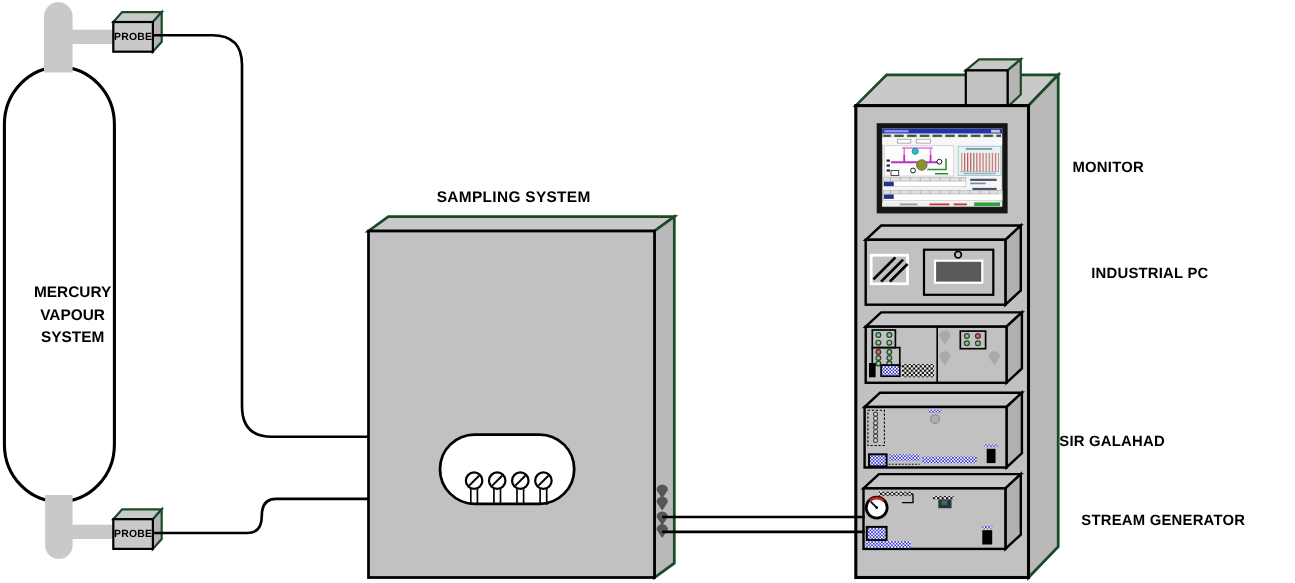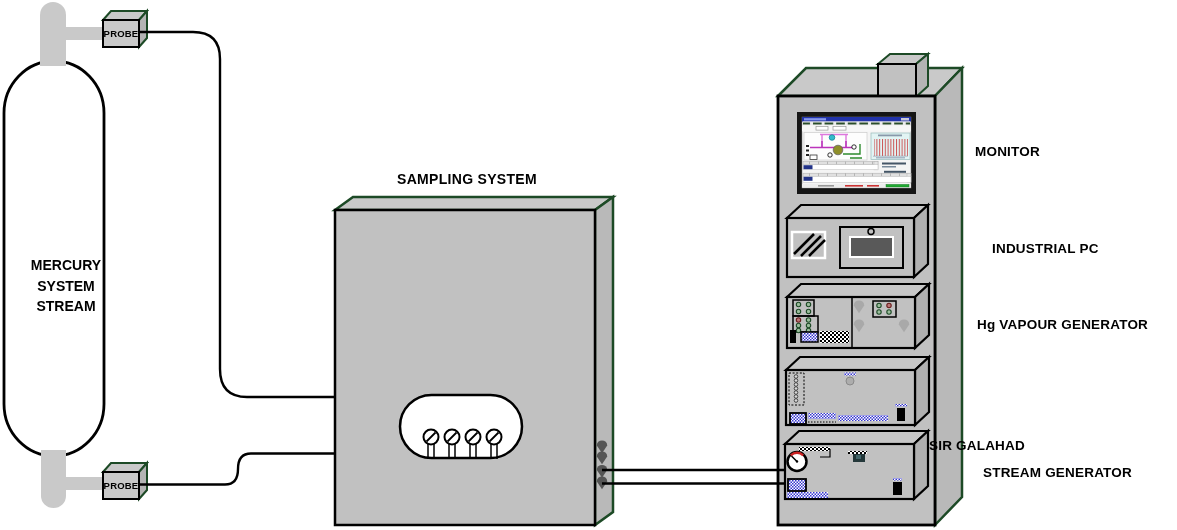--- a/index.html
+++ b/index.html
@@ -11,21 +11,21 @@
             line-height:20.5px;white-space:normal;margin-top:28px;}
   .lbl-sampling{left:338px;top:171px;width:258px;font-size:14px;letter-spacing:.3px;}
   .lbl-probe{position:absolute;width:36px;height:27px;display:flex;align-items:center;
              justify-content:center;font-size:9.5px;font-weight:bold;color:#000;letter-spacing:.2px;}
   #probe-top-label{left:103px;top:20px;}
   #probe-bottom-label{left:103px;top:472px;}
   .lbl-rack{font-size:13.5px;letter-spacing:.2px;}
   #monitor-label{left:975px;top:144px;}
   #industrial-pc-label{left:977px;top:241px;margin-left:15px;}
   #hg-vapour-label{left:977px;top:317px;}
-  #sir-galahad-label{left:929px;top:393px;margin-top:45px;}
+  #sir-galahad-label{left:963px;top:393px;}
   #stream-selection-label{left:983px;top:465px;}
 </style>
 </head>
 <body>
 
 <div class="canvas">
 
 <svg class="art" width="1177" height="530" viewBox="0 0 1177 530">
   <defs>
     <pattern id="bd" width="3" height="3" patternUnits="userSpaceOnUse">
@@ -279,28 +279,27 @@
       <rect x="893" y="482" width="9" height="13" fill="#000000"></rect>
     </g>
   </g>
 
   <line x1="602" y1="470" x2="786" y2="470" stroke="#000000" stroke-width="2.4"></line>
   <line x1="602" y1="483.5" x2="786" y2="483.5" stroke="#000000" stroke-width="2.4"></line>
 </svg>
 
 <div class="lbl lbl-tank">
   <span style="display:block">MERCURY</span>
+  <span style="display:block">VAPOUR</span>
   <span style="display:block">SYSTEM</span>
-  <span style="display:block">STREAM</span>
 </div>
 
 <div class="lbl-probe" id="probe-top-label">PROBE</div>
 <div class="lbl-probe" id="probe-bottom-label">PROBE</div>
 
 <div class="lbl lbl-sampling">SAMPLING SYSTEM</div>
 
 <div class="lbl lbl-rack" id="monitor-label">MONITOR</div>
 <div class="lbl lbl-rack" id="industrial-pc-label">INDUSTRIAL PC</div>
-<div class="lbl lbl-rack" id="hg-vapour-label">Hg VAPOUR GENERATOR</div>
 <div class="lbl lbl-rack" id="sir-galahad-label">SIR GALAHAD</div>
 <div class="lbl lbl-rack" id="stream-selection-label">STREAM GENERATOR</div>
 
 </div>
 
 </body></html>

